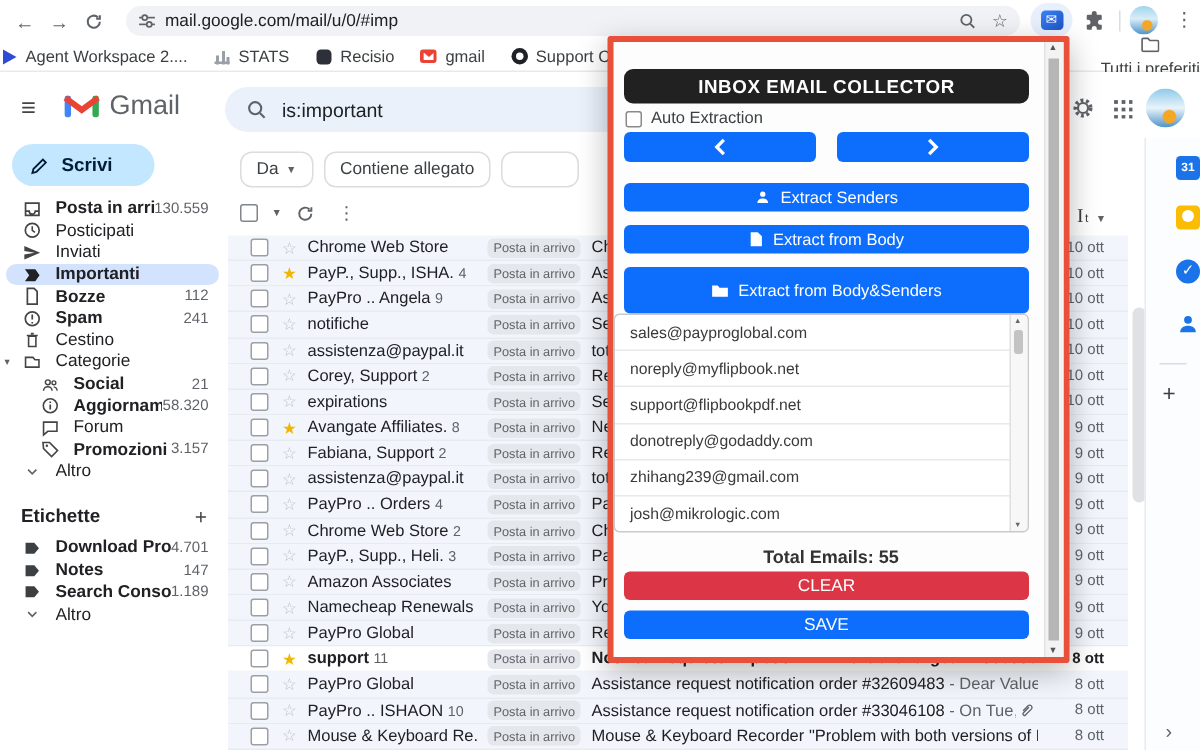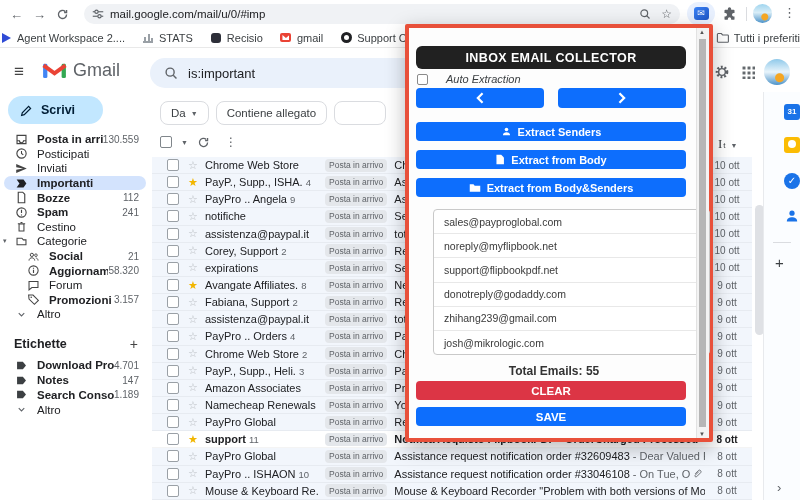--- a/index.html
+++ b/index.html
@@ -22,21 +22,21 @@
   .tb-sep{position:absolute;left:746px;top:7px;width:1px;height:14px;background:#dadce0;}
   .tb-avatar{position:absolute;left:753px;top:4px;width:19px;height:19px;border-radius:50%;
     background:radial-gradient(circle at 62% 68%,#f5a623 0 3px,rgba(0,0,0,0) 4px),linear-gradient(180deg,#9fd5ef 0%,#d9edf7 45%,#4d93c9 100%);}
   .tb-dots{position:absolute;left:783px;top:5px;color:#5f6368;font-size:13px;}
 
   
   .bookmarks{position:absolute;left:0;top:28px;width:800px;height:20px;background:#fff;border-bottom:1px solid #e9e9e9;
     display:flex;align-items:center;gap:17px;padding:0 0;box-sizing:border-box;font-size:11px;color:#3c4043;}
   .bm{display:flex;align-items:center;gap:5px;white-space:nowrap;}
   .bm-ic{width:12px;height:12px;display:inline-flex;align-items:center;justify-content:center;}
-  .bm-right{margin-left:auto;display:flex;align-items:center;gap:5px;}
+  .bm-right{margin-left:auto;display:flex;align-items:center;gap:5px;flex-direction:column;}
   .ic-agent{width:0;height:0;border-left:9px solid #2f4bd6;border-top:5px solid transparent;border-bottom:5px solid transparent;}
   .ic-stats{width:10px;height:10px;background:linear-gradient(#9aa0a6 2px,transparent 2px) 0 8px/10px 2px no-repeat,
     linear-gradient(#9aa0a6,#9aa0a6) 1px 4px/2px 6px no-repeat,linear-gradient(#9aa0a6,#9aa0a6) 4.5px 1px/2px 9px no-repeat,
     linear-gradient(#9aa0a6,#9aa0a6) 8px 5px/2px 5px no-repeat;}
   .ic-recisio{width:10px;height:10px;border-radius:3px;background:#2d2f39;}
   .ic-gmailbm{width:11px;height:9px;background:#ea4335;border-radius:2px;position:relative;}
   .ic-gmailbm:after{content:"";position:absolute;left:2px;top:2px;width:7px;height:5px;background:#fff;
     clip-path:polygon(0 0,50% 60%,100% 0,100% 100%,0 100%);}
   .ic-support{width:11px;height:11px;border-radius:50%;background:#202124;position:relative;}
   .ic-support:after{content:"";position:absolute;left:3px;top:3px;width:5px;height:5px;border-radius:50%;background:#fff;}
@@ -99,21 +99,21 @@
   .mailrow .star{width:14px;margin:0 5px 0 7px;font-size:11px;color:#bdc1c6;text-align:center;flex:none;}
   .mailrow .star.on{color:#f2b600;}
   .mailrow .sender{width:116px;flex:none;white-space:nowrap;overflow:hidden;}
   .mailrow .scount{font-size:9.5px;color:#5f6368;margin-left:3px;}
   .mailrow.unread .sname{font-weight:bold;}
   .mailrow .mlabel{flex:none;background:#e4e7eb;color:#5f6368;font-size:8.5px;border-radius:4px;padding:1.5px 4px;margin-left:4px;}
   .mailrow .subj{flex:1;margin-left:7px;white-space:nowrap;overflow:hidden;color:#202124;}
   .mailrow .snip{color:#5f6368;}
   .mailrow.unread .stext{font-weight:bold;}
   .mailrow .clip{flex:none;margin:0 2px;}
-  .mailrow .mdate{flex:none;width:44px;text-align:center;font-size:10px;color:#5f6368;margin-right:3px;}
+  .mailrow .mdate{flex:none;width:44px;text-align:right;font-size:10px;color:#5f6368;margin-right:16px;}
   .mailrow.unread .mdate{color:#202124;font-weight:bold;}
   .gscroll{position:absolute;left:755px;top:205px;width:9px;height:130px;border-radius:5px;background:#dfe1e5;}
 
   
   .sidepanel{position:absolute;left:763px;top:92px;width:37px;height:408px;background:#fbfdff;border-left:1px solid #e8eaed;}
   .sp-ic{position:absolute;left:20px;width:16px;height:16px;}
   .sp-cal{top:12px;background:#1a73e8;border-radius:3px;color:#fff;font-size:8px;line-height:16px;text-align:center;font-weight:bold;}
   .sp-keep{top:45px;background:#fbbc04;border-radius:3px;position:absolute;}
   .sp-keep:after{content:"";position:absolute;left:4px;top:3px;width:8px;height:8px;border-radius:50%;background:#fff;}
   .sp-tasks{top:81px;background:#1a73e8;border-radius:50%;color:#fff;font-size:10px;line-height:15px;text-align:center;}
@@ -124,30 +124,30 @@
 
   
   .popup{position:absolute;left:405px;top:24px;width:308px;height:418px;box-sizing:border-box;
     background:#fdfdfd;border:4px solid #e8503a;border-radius:2px;box-shadow:0 6px 20px rgba(0,0,0,0.28);z-index:50;}
   .pscroll{position:absolute;right:0;top:0;width:12px;bottom:0;background:#f3f3f3;border-left:1px solid #e2e2e2;}
   .pscroll .up{position:absolute;top:1px;left:2px;font-size:6px;color:#555;}
   .pscroll .dn{position:absolute;bottom:1px;left:2px;font-size:6px;color:#555;}
   .pscroll .thumb{position:absolute;left:2px;top:11px;bottom:11px;width:7px;background:#b6b6b6;}
   .ptitle{position:absolute;left:7px;top:18px;width:270px;height:23px;background:#212121;border-radius:6px;
     color:#fff;font-weight:bold;font-size:12.5px;letter-spacing:0.4px;display:flex;align-items:center;justify-content:center;box-sizing:border-box;}
-  .pauto{position:absolute;left:8px;top:45px;display:flex;align-items:center;gap:18px;font-size:11px;color:#3c4043;font-style:italic;}
+  .pauto{position:absolute;left:8px;top:45px;display:flex;align-items:center;gap:6px;font-size:11px;color:#3c4043;}
   .pauto .box{width:11px;height:11px;border:1px solid #8a8a8a;border-radius:2px;background:#fff;box-sizing:border-box;}
-  .pbtn{position:absolute;background:#0d6efd;border-radius:4px;color:#fff;font-weight:bold;font-size:11px;
+  .pbtn{position:absolute;background:#0d6efd;border-radius:4px;color:#fff;font-weight:normal;font-size:11px;
     display:flex;align-items:center;justify-content:center;gap:6px;box-sizing:border-box;text-align:right;}
   .pnav-l{left:7px;top:60px;width:128px;height:20px;}
   .pnav-r{left:149px;top:60px;width:128px;height:20px;}
   .pext1{left:7px;top:94px;width:270px;height:19px;}
   .pext2{left:7px;top:122px;width:270px;height:19px;}
-  .pext3{left:7px;top:150px;width:270px;height:19px;}
-  .plistbox{position:absolute;left:24px;top:181px;width:277px;height:146px;background:#fff;border:1px solid #c9c9c9;
+  .pext3{left:7px;top:150px;width:270px;height:31px;}
+  .plistbox{position:absolute;left:0;top:181px;width:277px;height:146px;background:#fff;border:1px solid #c9c9c9;
     border-radius:4px;box-sizing:border-box;overflow:hidden;}
   .pmail{height:24.2px;display:flex;align-items:center;padding-left:10px;font-size:10.5px;color:#3a3a3a;
     border-bottom:1px solid #e8e8e8;box-sizing:border-box;}
   .plist-scroll{position:absolute;right:0;top:0;bottom:0;width:11px;background:#f7f7f7;border-left:1px solid #e0e0e0;}
   .plist-scroll .up{position:absolute;top:1px;left:2px;font-size:5px;color:#666;}
   .plist-scroll .dn{position:absolute;bottom:1px;left:2px;font-size:5px;color:#666;}
   .plist-scroll .thumb{position:absolute;left:2px;top:10px;width:6px;height:16px;background:#c3c3c3;border-radius:2px;}
   .ptotal{position:absolute;left:0;top:336px;width:290px;text-align:center;font-size:12px;font-weight:bold;color:#333;}
   .pclear{left:7px;top:353px;width:270px;height:19px;background:#dc3545;font-size:11.5px;}
   .psave{left:7px;top:379px;width:270px;height:19px;font-size:11.5px;}

